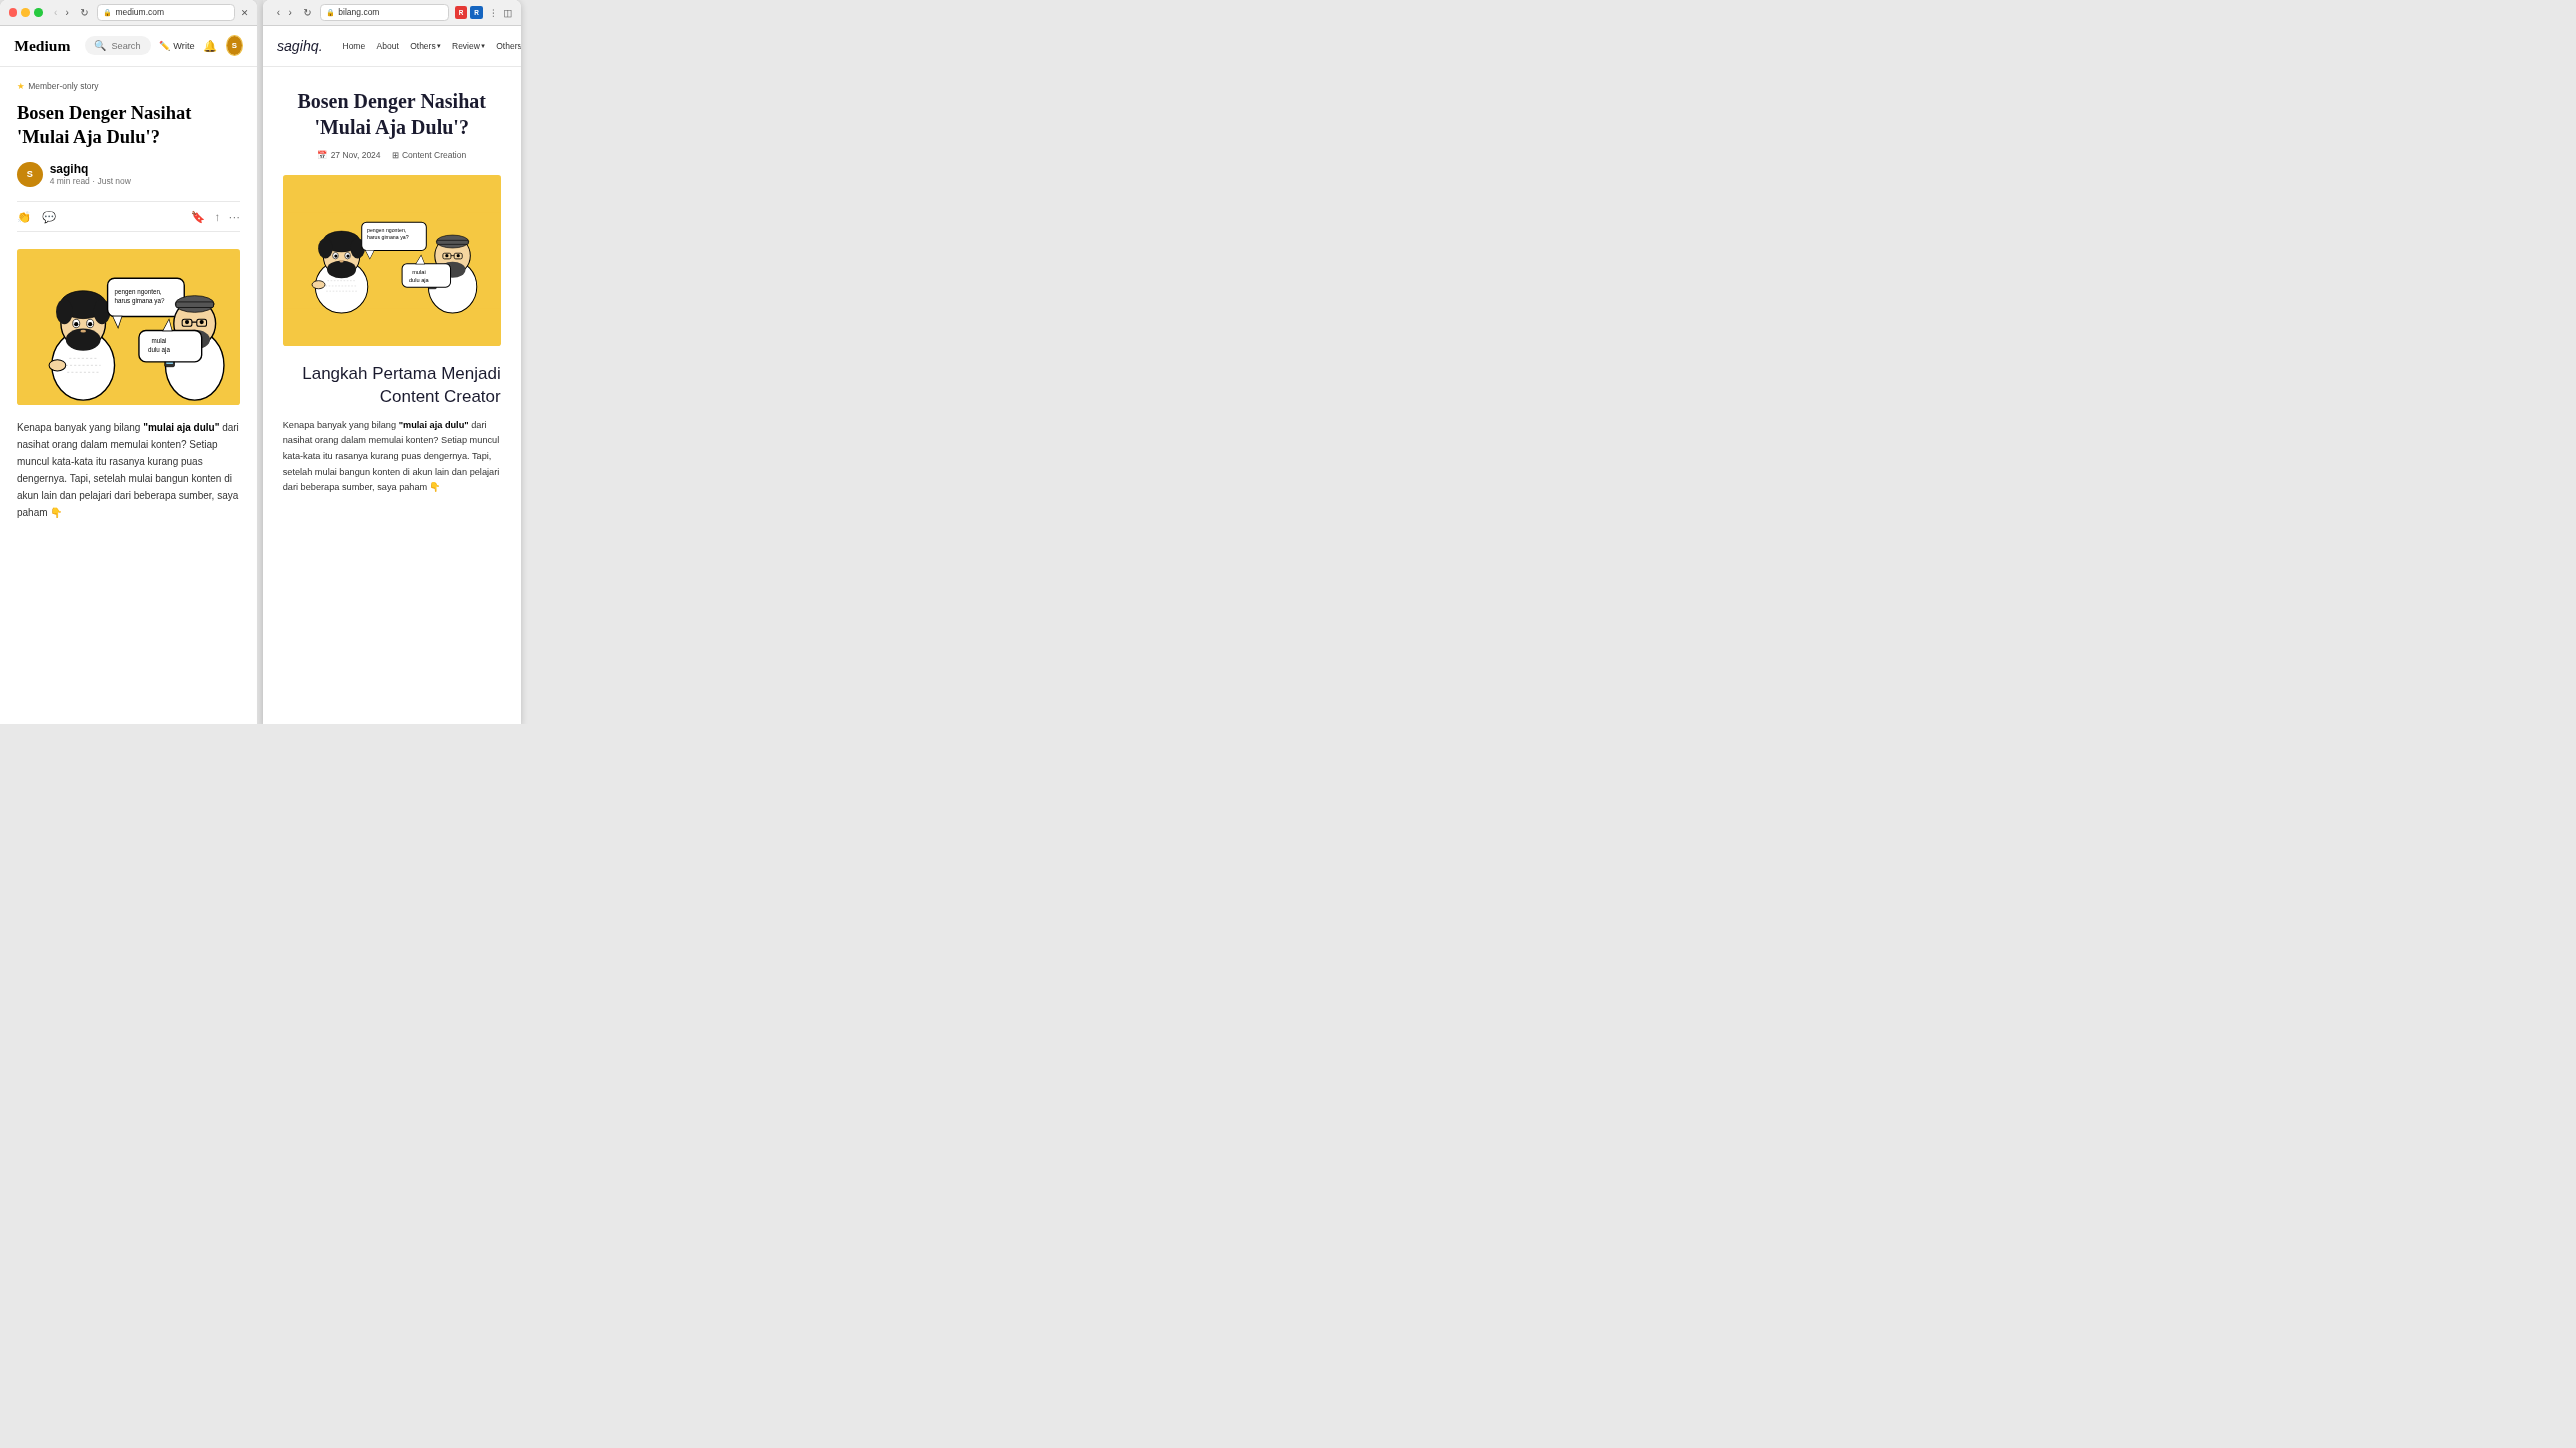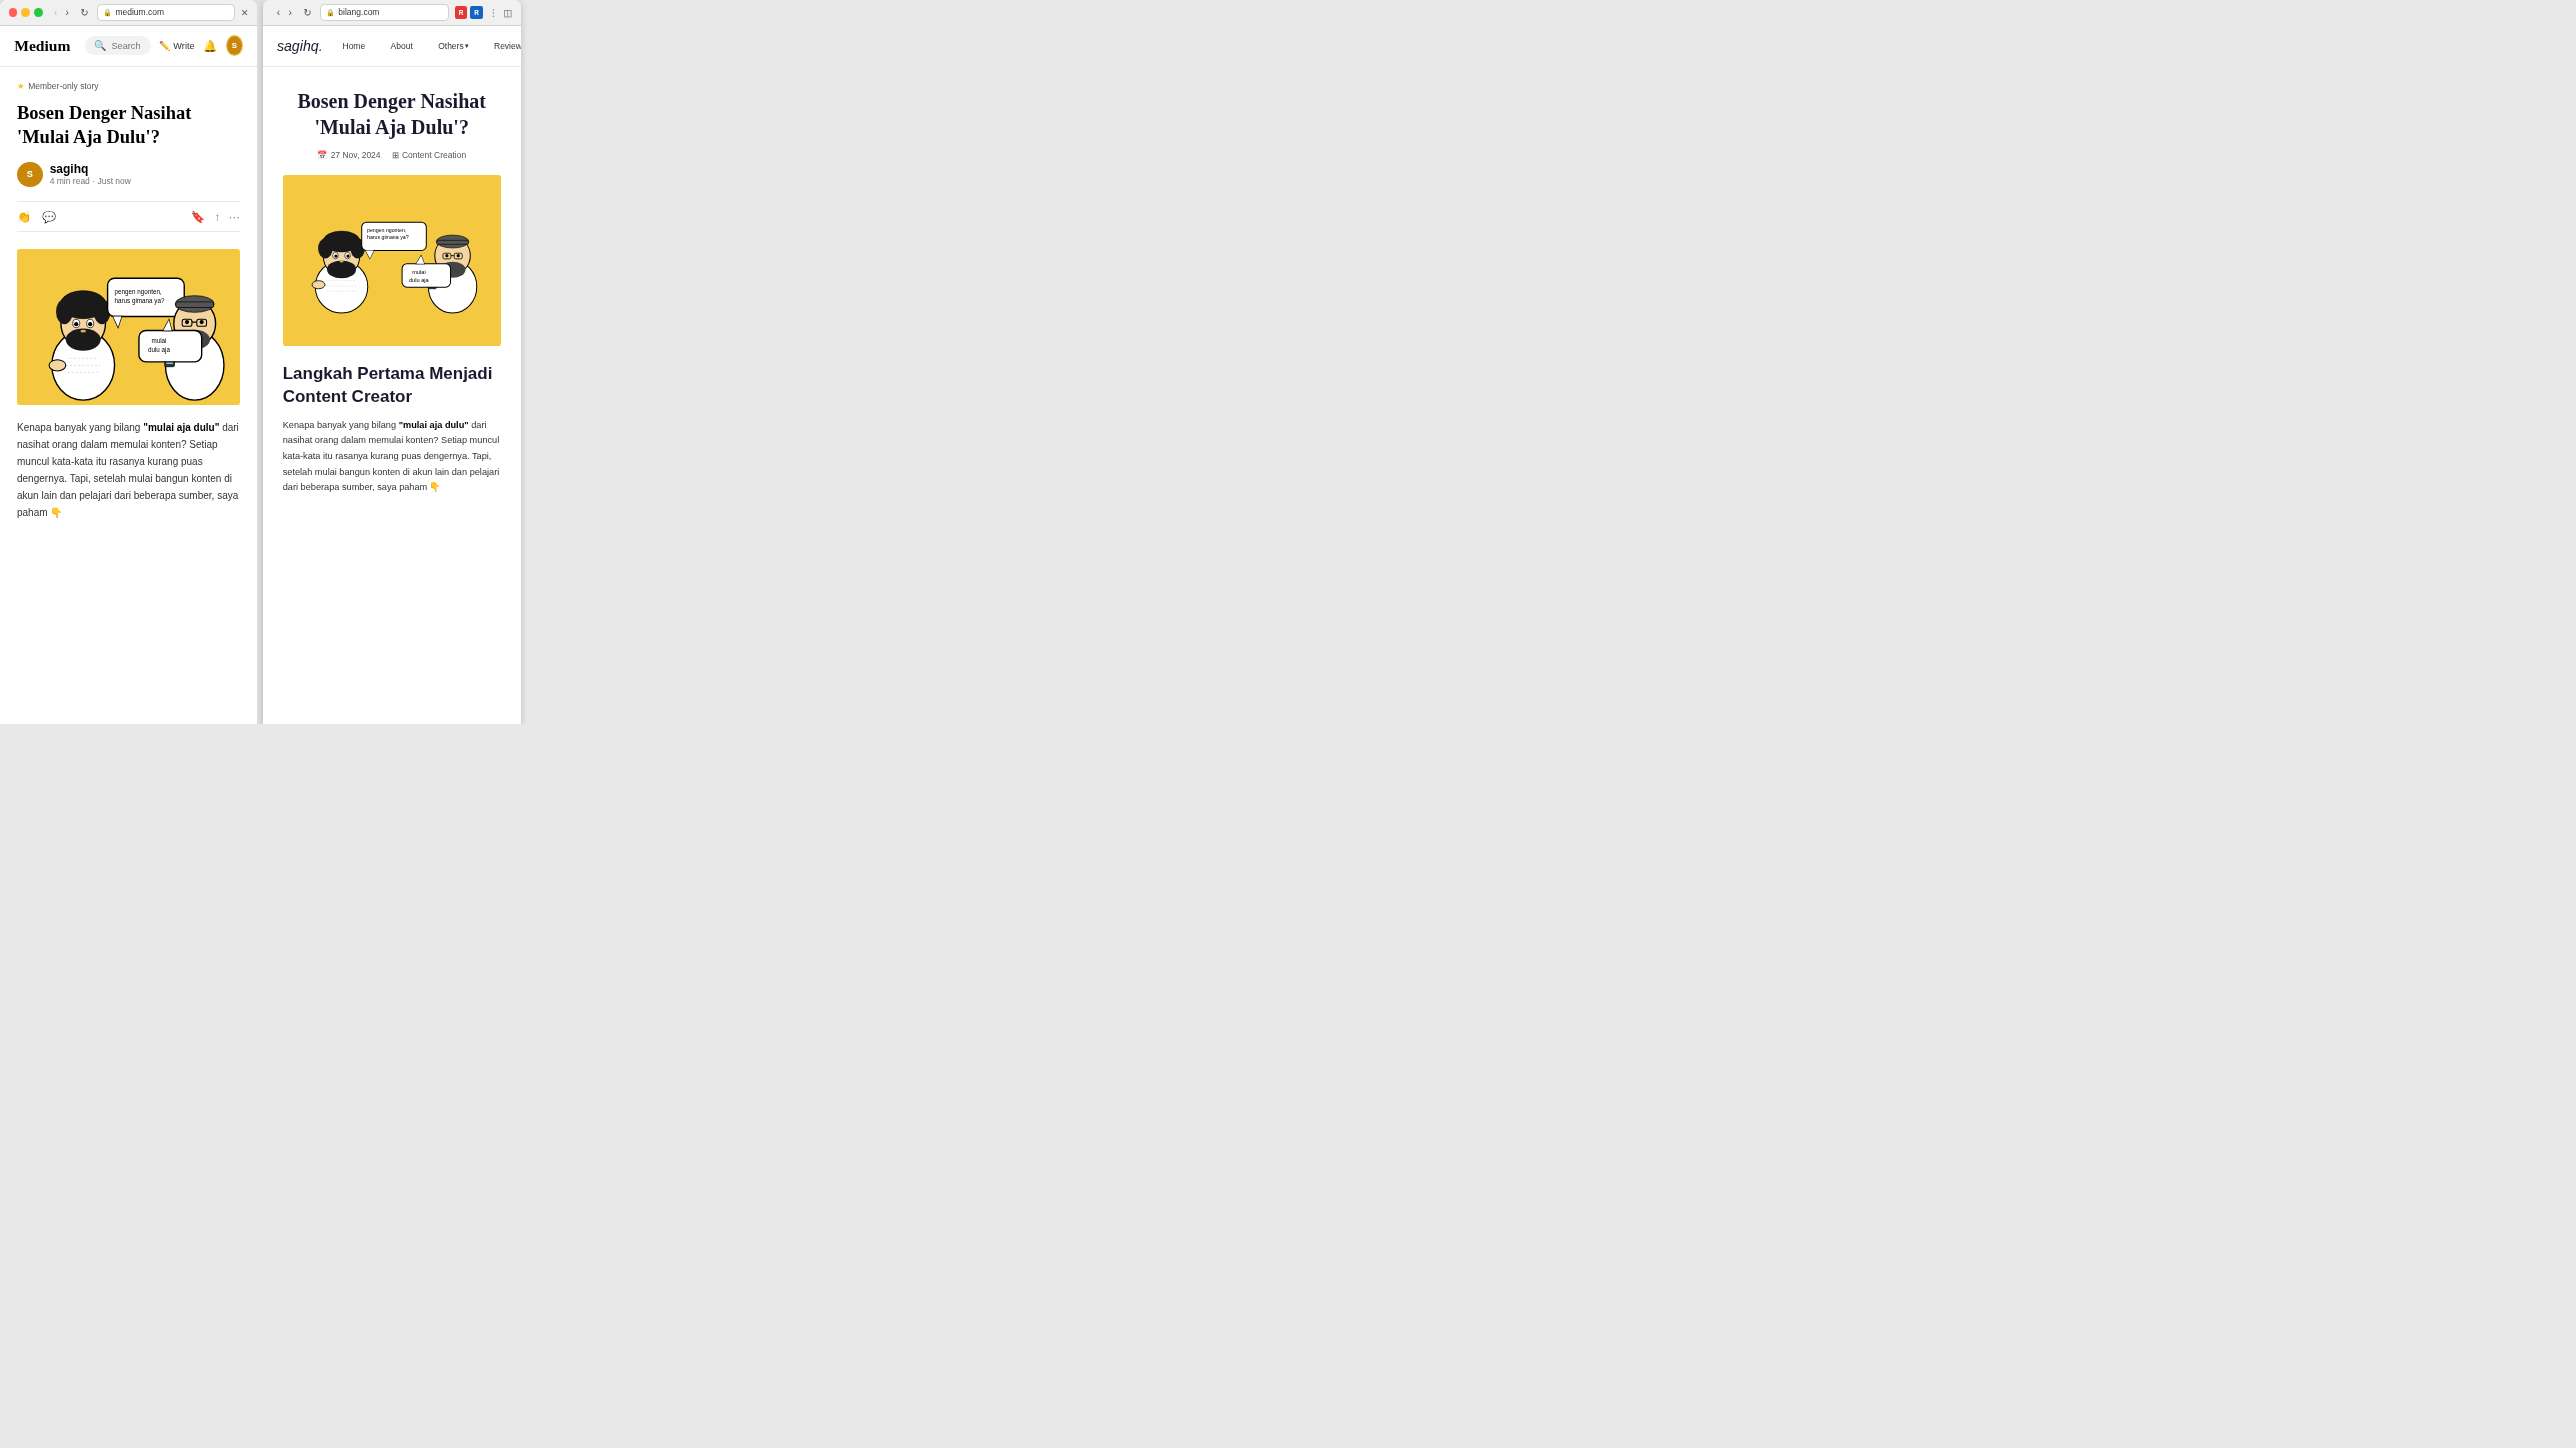--- a/index.html
+++ b/index.html
@@ -255,21 +255,21 @@
     .sagihq-logo {
       font-size: 14.2px;
       font-weight: 400;
       color: #1a1a2e;
       margin-right: 14.2px;
       font-style: italic;
     }
     .sagihq-nav {
       display: flex;
       align-items: center;
-      gap: 14px;
+      gap: 0;
       flex: 1;
     }
     .nav-item {
       font-size: 8.5px;
       color: #333;
       padding: 4.3px 5.7px;
       cursor: pointer;
       background: none;
       border: none;
       display: flex;
@@ -316,24 +316,25 @@
       border-radius: 2.8px;
       margin-bottom: 17px;
       display: flex;
       align-items: center;
       justify-content: center;
       overflow: hidden;
     }
 
     .sagihq-section-title {
       font-size: 17px;
-      font-weight: 700;
+      font-weight: 400;
       color: #1a1a2e;
       margin-bottom: 10px;
       line-height: 1.3;
+      text-align: right;
     }
 
     .sagihq-body {
       font-size: 9.2px;
       line-height: 1.7;
       color: #333;
     }
     .sagihq-body strong { font-weight: 700; color: #000; }
 
     

